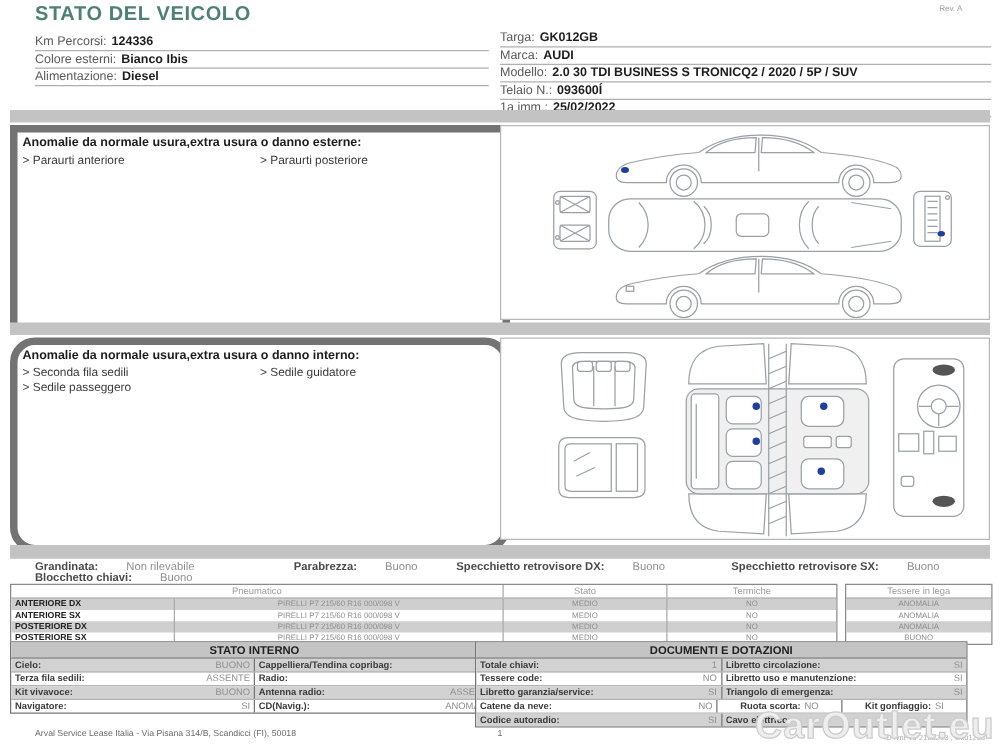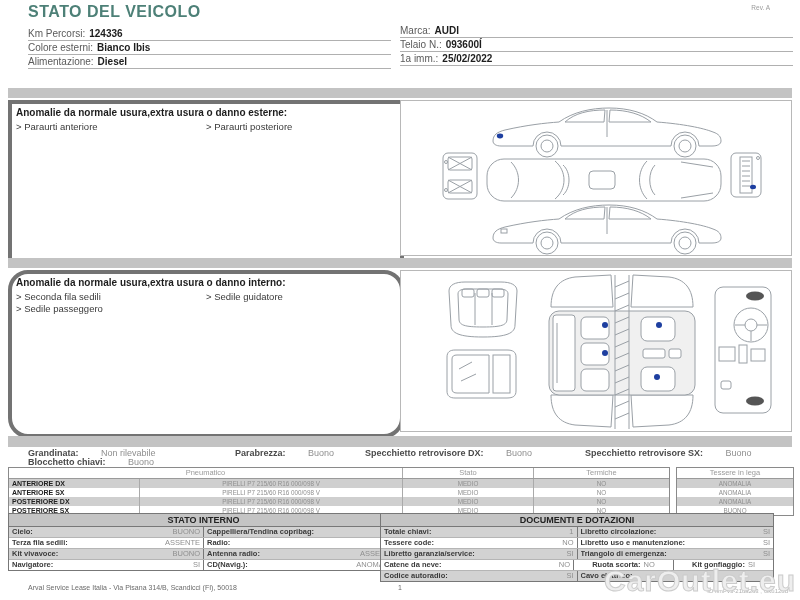--- a/index.html
+++ b/index.html
@@ -12,21 +12,21 @@
   .info-block{position:absolute;}
   .info-left{left:28px;top:27px;width:363px;}
   .info-right{left:400px;top:24px;width:393px;}
   .info-row{display:flex;align-items:flex-end;gap:4px;height:12px;padding-bottom:1px;
             border-bottom:1px solid #b0b0b0;font-size:10px;white-space:nowrap;overflow:hidden;}
   .info-label{color:#5a5a5a;}
   .info-value{color:#1d1d1d;font-weight:bold;}
   
   .graybar{position:absolute;left:8px;width:784px;height:10px;background:#c3c3c3;}
   
-  .sec-text{position:absolute;left:8px;width:388px;border:4px solid #737373;background:#fff;}
+  .sec-text{position:absolute;left:8px;width:388px;border:6px solid #737373;background:#fff;}
   .sec-diag{position:absolute;left:400px;width:390px;border:1px solid #b8b8b8;background:#fff;}
   .sec-title{font-size:10px;font-weight:bold;color:#1d1d1d;padding:3px 4px 2px 4px;}
   .sec-items{display:grid;grid-template-columns:1fr 1fr;font-size:9.5px;color:#3a3a3a;
              padding:1px 4px;row-gap:1px;}
   
   .cond{position:absolute;font-size:9px;white-space:nowrap;}
   .cond .c-label{font-weight:bold;color:#4a4a4a;}
   .cond .c-value{color:#8f8f8f;padding-left:20px;}
   
   .tt{position:absolute;left:8px;top:467px;width:660px;border:1px solid #8a8a8a;background:#fff;}
@@ -83,22 +83,30 @@
       <span class="info-value">Bianco Ibis</span>
     </div>
     <div class="info-row">
       <span class="info-label">Alimentazione:</span>
       <span class="info-value">Diesel</span>
     </div>
   </div>
 
   <div class="info-block info-right">
     <div class="info-row">
+      <span class="info-label">Targa:</span>
+      <span class="info-value">GK012GB</span>
+    </div>
+    <div class="info-row">
       <span class="info-label">Marca:</span>
       <span class="info-value">AUDI</span>
+    </div>
+    <div class="info-row">
+      <span class="info-label">Modello:</span>
+      <span class="info-value">2.0 30 TDI BUSINESS S TRONICQ2 / 2020 / 5P / SUV</span>
     </div>
     <div class="info-row">
       <span class="info-label">Telaio N.:</span>
       <span class="info-value">093600Í</span>
     </div>
     <div class="info-row">
       <span class="info-label">1a imm.:</span>
       <span class="info-value">25/02/2022</span>
     </div>
   </div>

